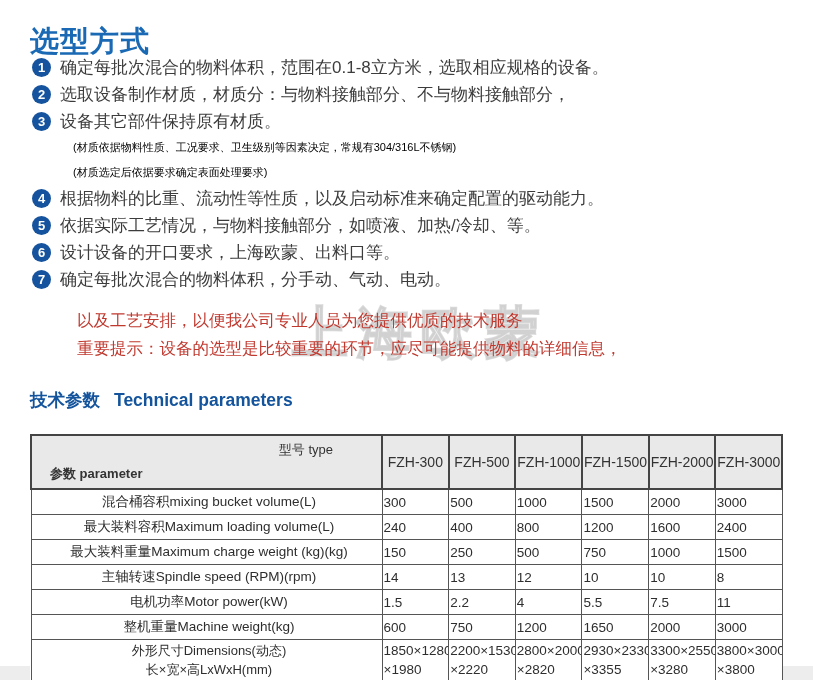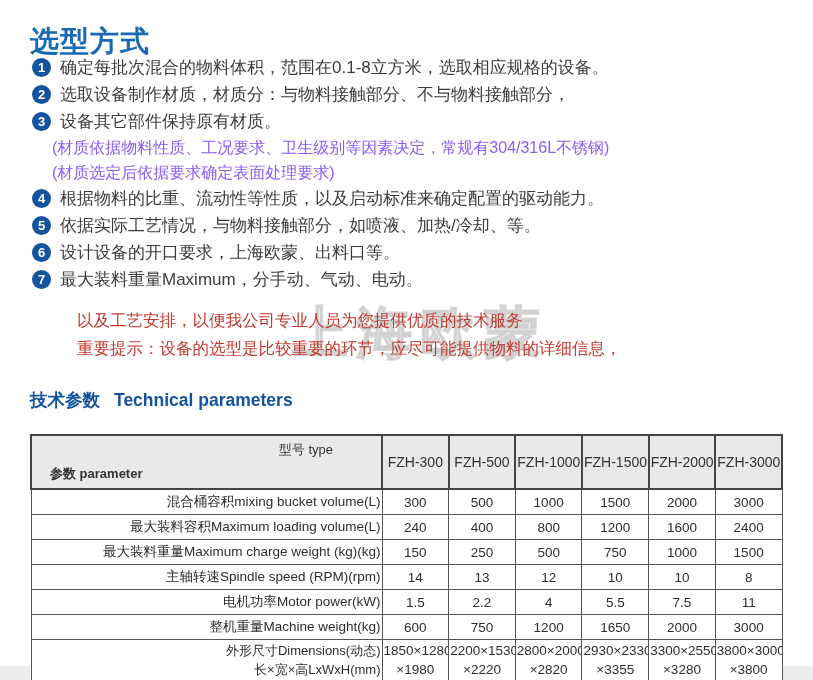--- a/index.html
+++ b/index.html
@@ -20,21 +20,21 @@
     display:flex;align-items:flex-start;
     font-size:17px;color:#3c3c3c;line-height:27px;
   }
   .badge{
     flex:none;width:19px;height:19px;margin:4px 9px 0 0;
     border-radius:50%;background:#15539e;color:#ffffff;
     font-size:13px;font-weight:bold;
     display:inline-flex;align-items:center;justify-content:center;
   }
   .note{
-    font-size:16px;color:#8b5cf6;line-height:25px;margin-left:20px;
+    font-size:11px;color:#000000;line-height:25px;margin-left:41px;
   }
   .notice{
     margin:13px 0 0 45px;
     font-size:16.5px;line-height:28px;color:#c0392f;
   }
   .watermark{
     position:absolute;left:292px;top:296px;z-index:1;
     font-size:56px;font-weight:bold;letter-spacing:8px;
     color:rgba(170,170,170,0.18);
     -webkit-text-stroke:1.5px rgba(140,140,140,0.30);
@@ -60,22 +60,22 @@
     font-size:14px;color:#333;text-align:center;
   }
   th.corner{position:relative;
     background-image:linear-gradient(to bottom right,
       transparent calc(50% - 1px), #555 calc(50% - 1px),
       #555 calc(50% + 1px), transparent calc(50% + 1px));
     margin-top:25px;
   }
   .corner-top{position:absolute;top:5px;right:48px;font-size:13px;color:#333;}
   .corner-bottom{position:absolute;bottom:5px;left:18px;font-size:13px;color:#333;font-weight:bold;}
-  table.params tbody td{height:22px;font-size:13.5px;color:#2e2e2e;text-align:center;}
-  table.params tbody td.rowlabel{text-align:right;padding-left:6px;}
+  table.params tbody td{height:22px;font-size:13.5px;color:#2e2e2e;}
+  table.params tbody td.rowlabel{text-align:center;padding-left:6px;}
   tr.dim-row td{height:40px;font-size:12px;line-height:19px;}
   tr.dim-row td.rowlabel{font-size:13px;}
   .bottom-strip{
     position:absolute;left:0;bottom:0;width:813px;height:14px;background:#ededed;
   }
 </style>
 </head>
 <body>
 
 <div class="page-title">选型方式</div>
@@ -104,21 +104,21 @@
     <div class="step">
       <span class="badge">5</span>
       <span class="step-text">依据实际工艺情况，与物料接触部分，如喷液、加热/冷却、等。</span>
     </div>
     <div class="step">
       <span class="badge">6</span>
       <span class="step-text">设计设备的开口要求，上海欧蒙、出料口等。</span>
     </div>
     <div class="step">
       <span class="badge">7</span>
-      <span class="step-text">最大装料重量Maximum，分手动、气动、电动。</span>
+      <span class="step-text">确定每批次混合的物料体积，分手动、气动、电动。</span>
     </div>
     <div class="notice">
       <div class="notice-line">以及工艺安排，以便我公司专业人员为您提供优质的技术服务</div>
       <div class="notice-line">重要提示：设备的选型是比较重要的环节，应尽可能提供物料的详细信息，</div>
     </div>
   </div>
 
 <div class="section-heading">
   <span>技术参数</span><span class="en">Technical parameters</span>
 </div>

